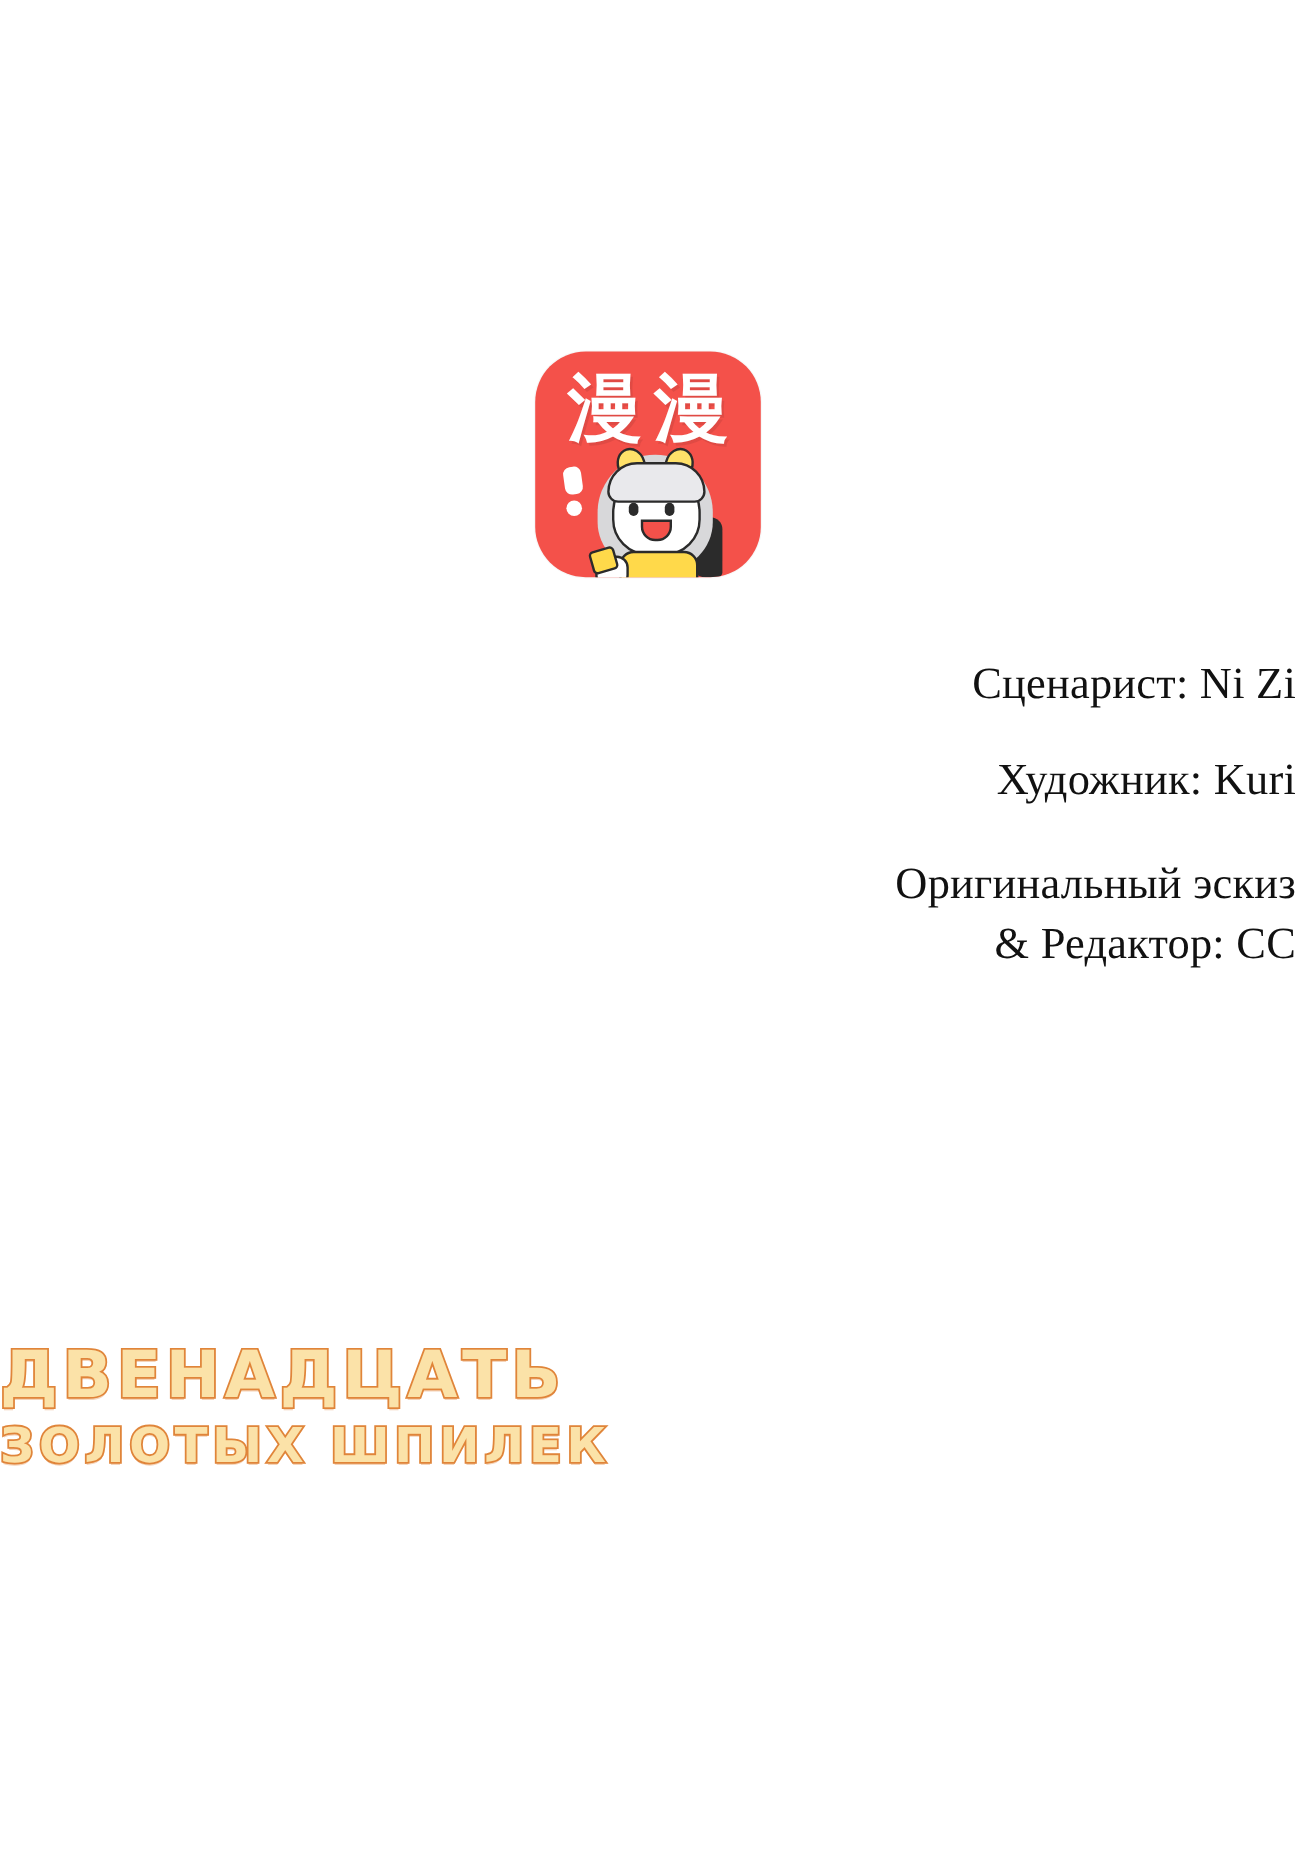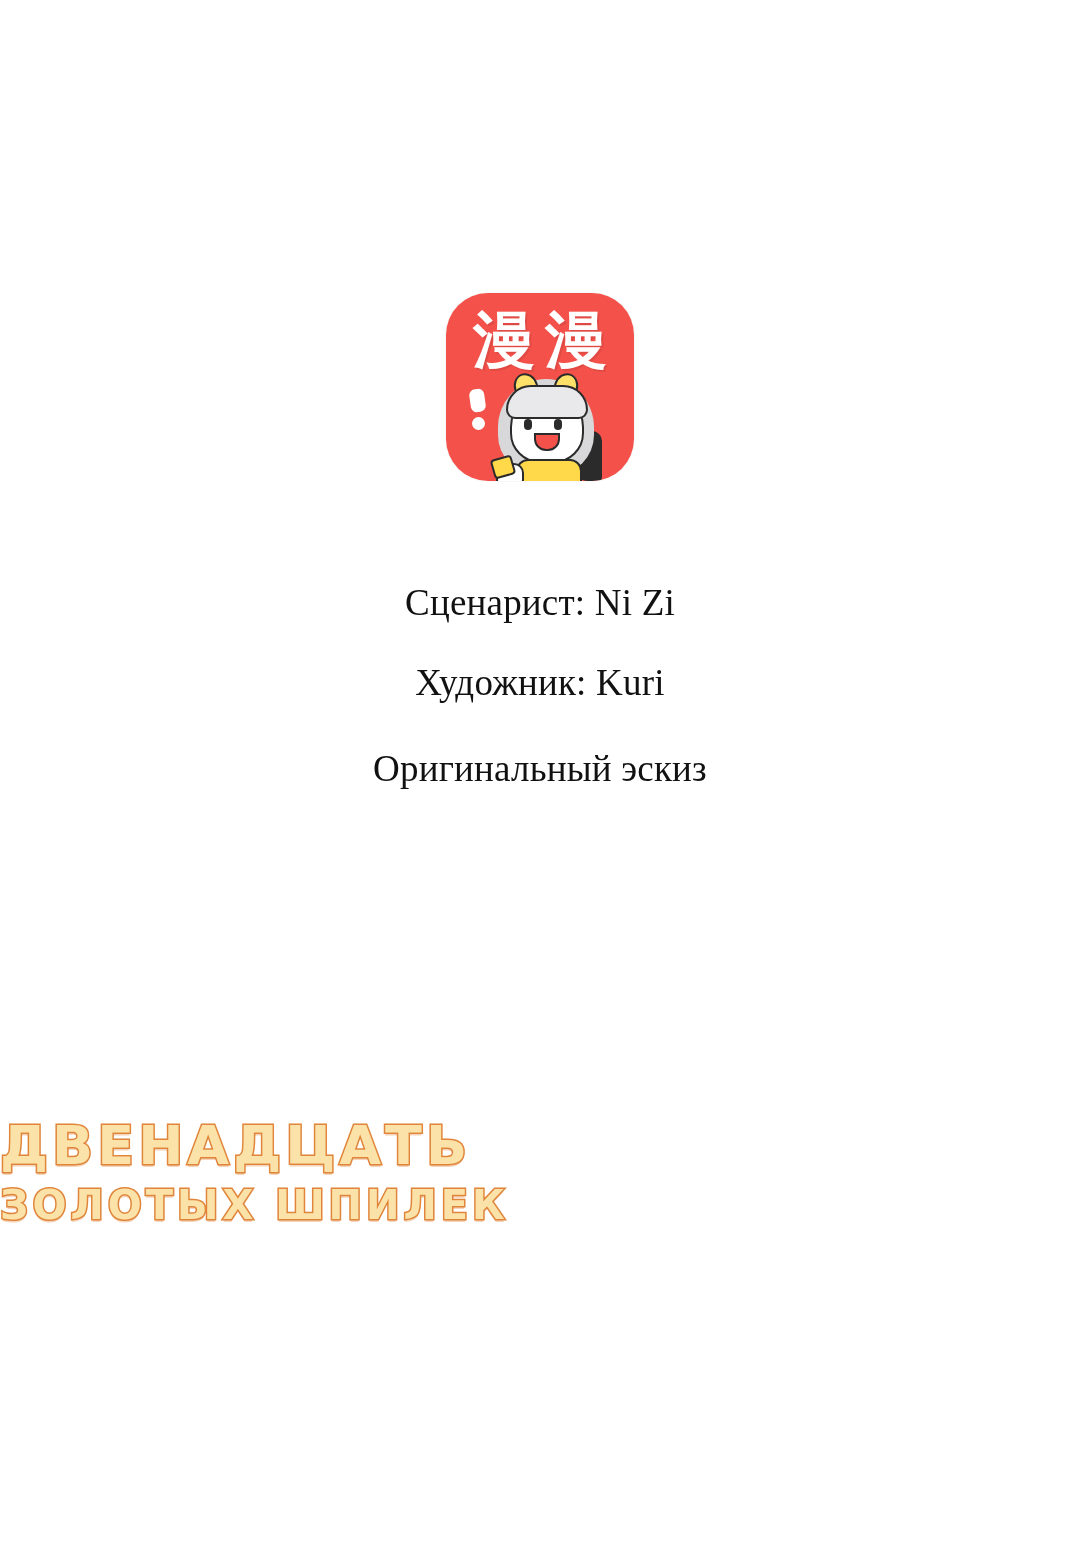--- a/index.html
+++ b/index.html
@@ -182,23 +182,22 @@
     background: #2b2b2b;
     border-radius: 12px 10px 4px 14px;
   }
 
   
   .credits {
     position: absolute;
     top: 552px;
     left: 0;
     width: 100%;
-    text-align: center;
+    text-align: right;
     color: #111111;
-    margin-top: 32px;
   }
   .credit-line {
     font-family: "Liberation Serif", serif;
     font-size: 37px;
     line-height: 1.0;
     margin-bottom: 43px;
     letter-spacing: 0.2px;
   }
   .credit-block {
     font-family: "Liberation Serif", serif;
@@ -271,20 +270,21 @@
         <div class="scroll"></div>
       </div>
     </div>
   </div>
 
   <div class="credits">
     <div class="credit-line">Сценарист: Ni Zi</div>
     <div class="credit-line">Художник: Kuri</div>
     <div class="credit-block">
       <div>Оригинальный эскиз</div>
+      <div>&amp; Редактор: CC</div>
     </div>
   </div>
 
 
   <div class="title">
     <span class="line line-1">ДВЕНАДЦАТЬ</span>
     <span class="line line-2">ЗОЛОТЫХ ШПИЛЕК</span>
   </div>
 
 </div>

